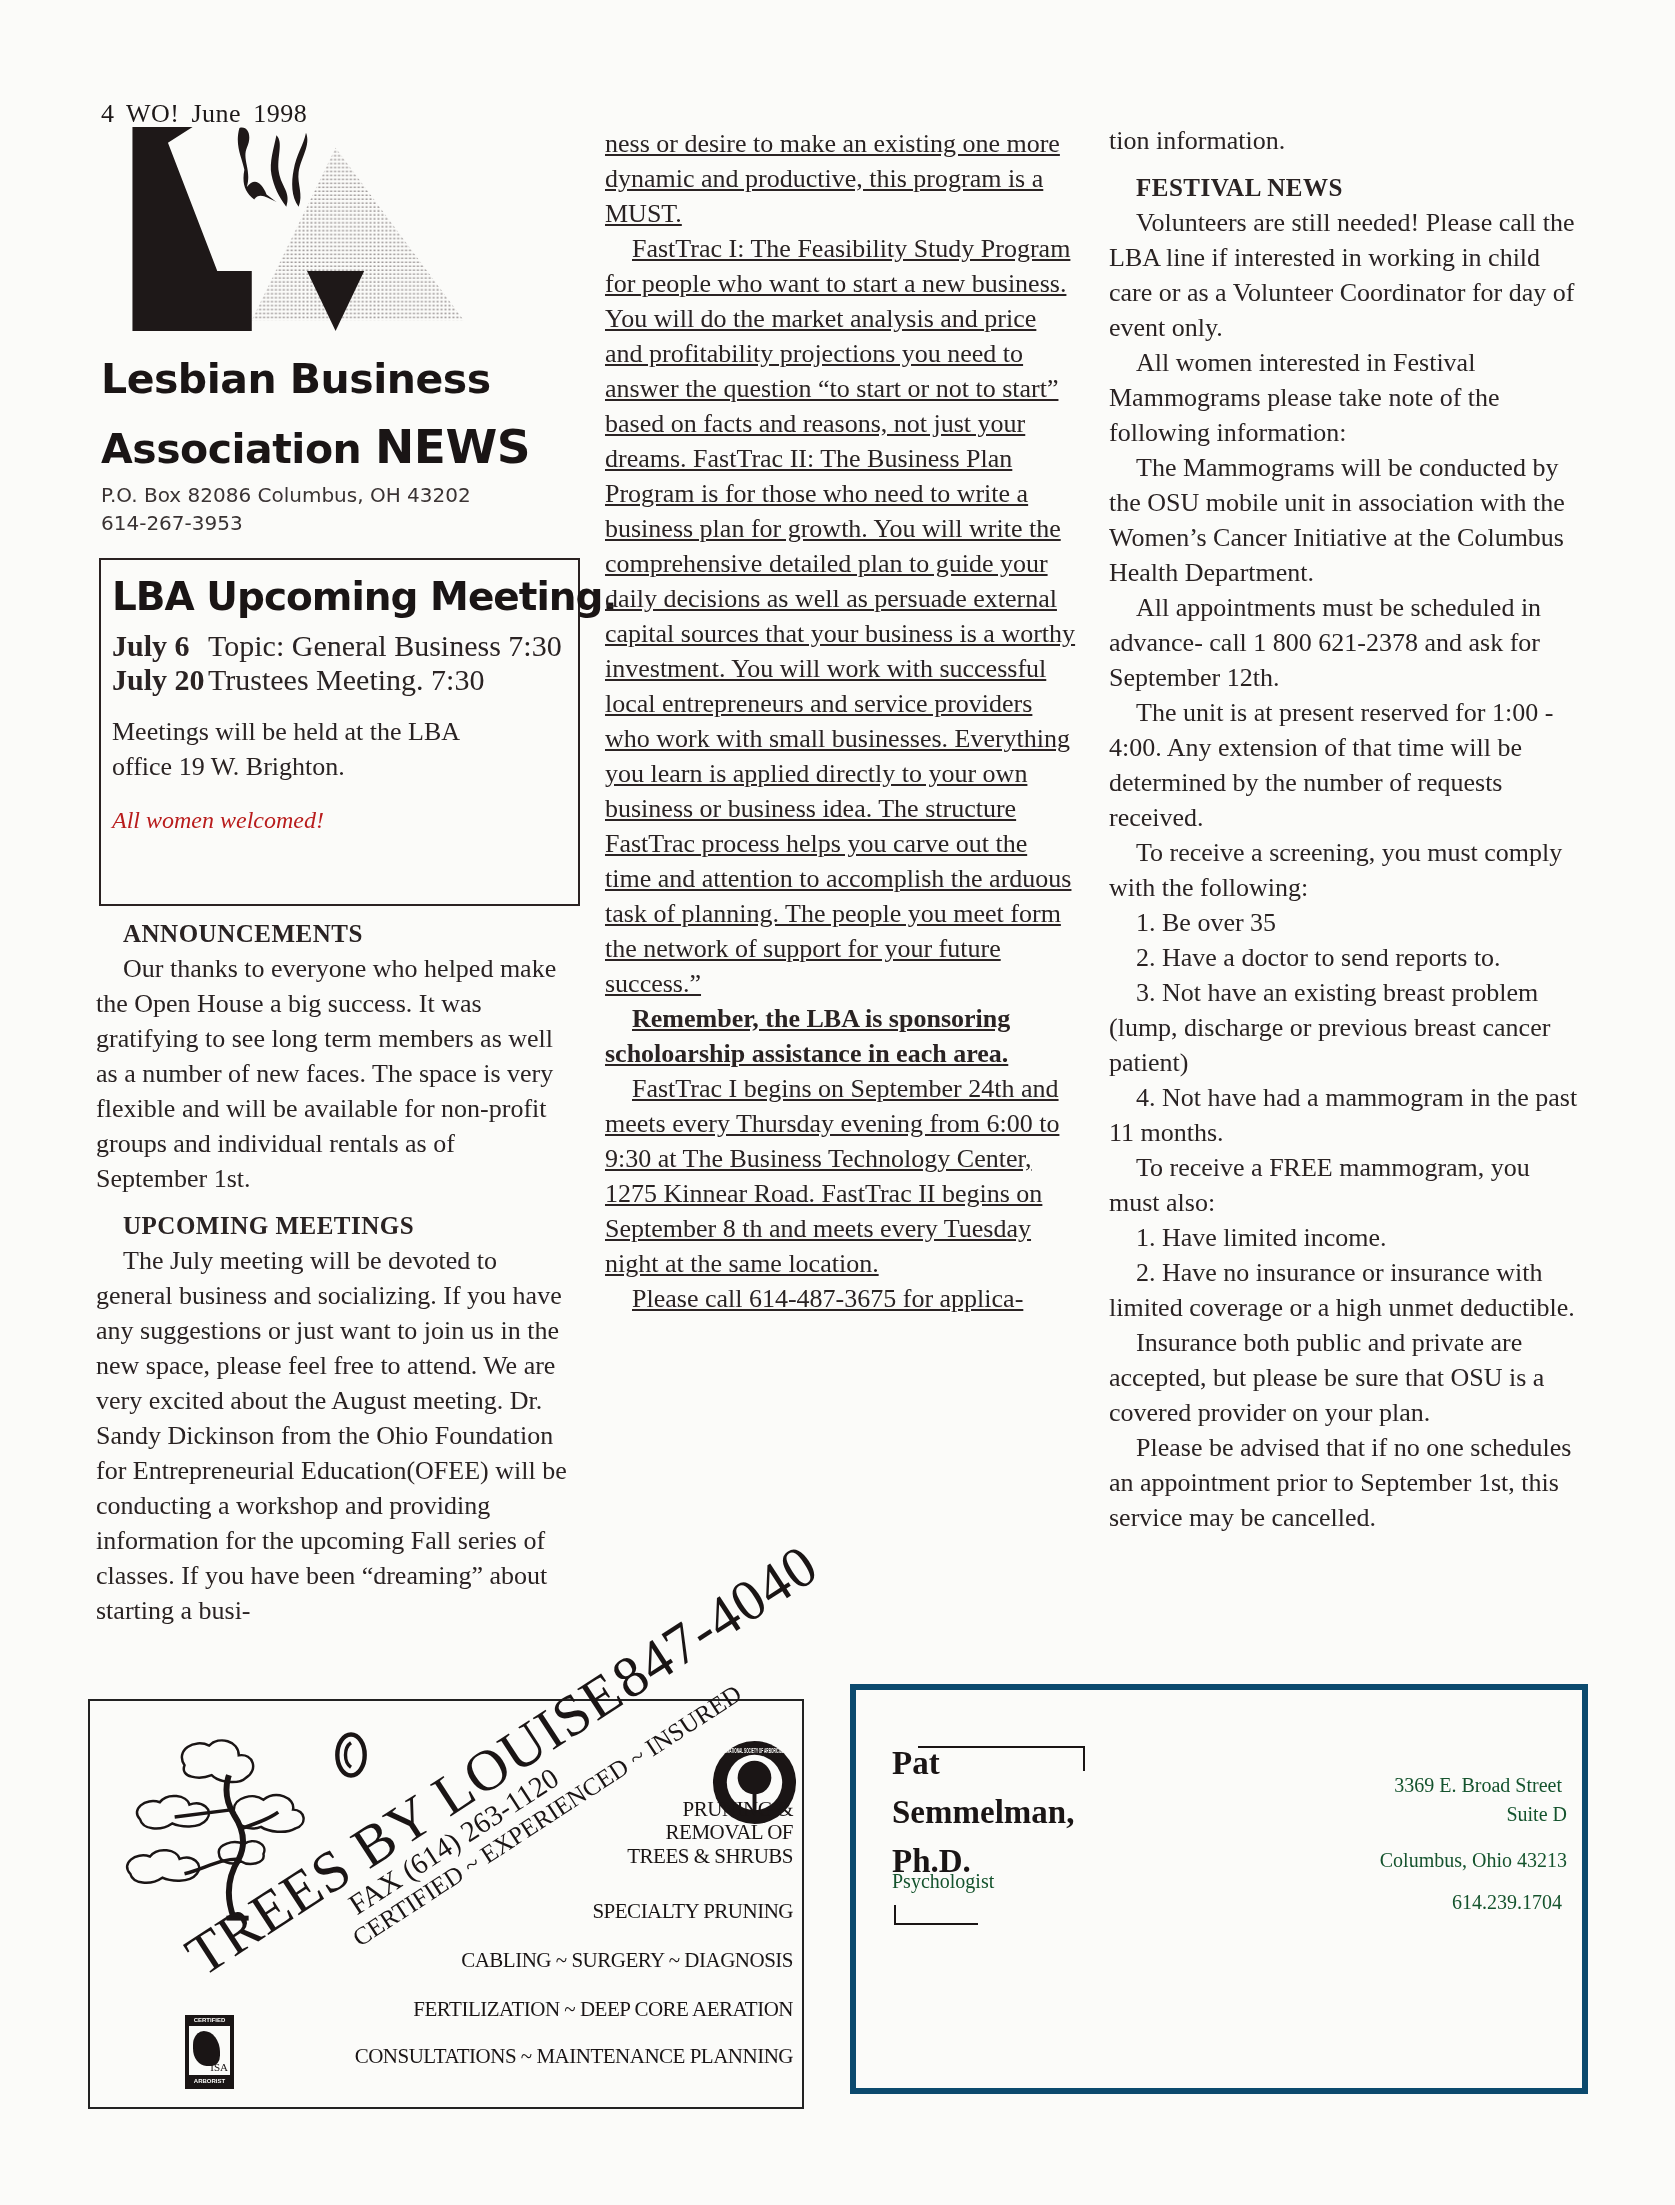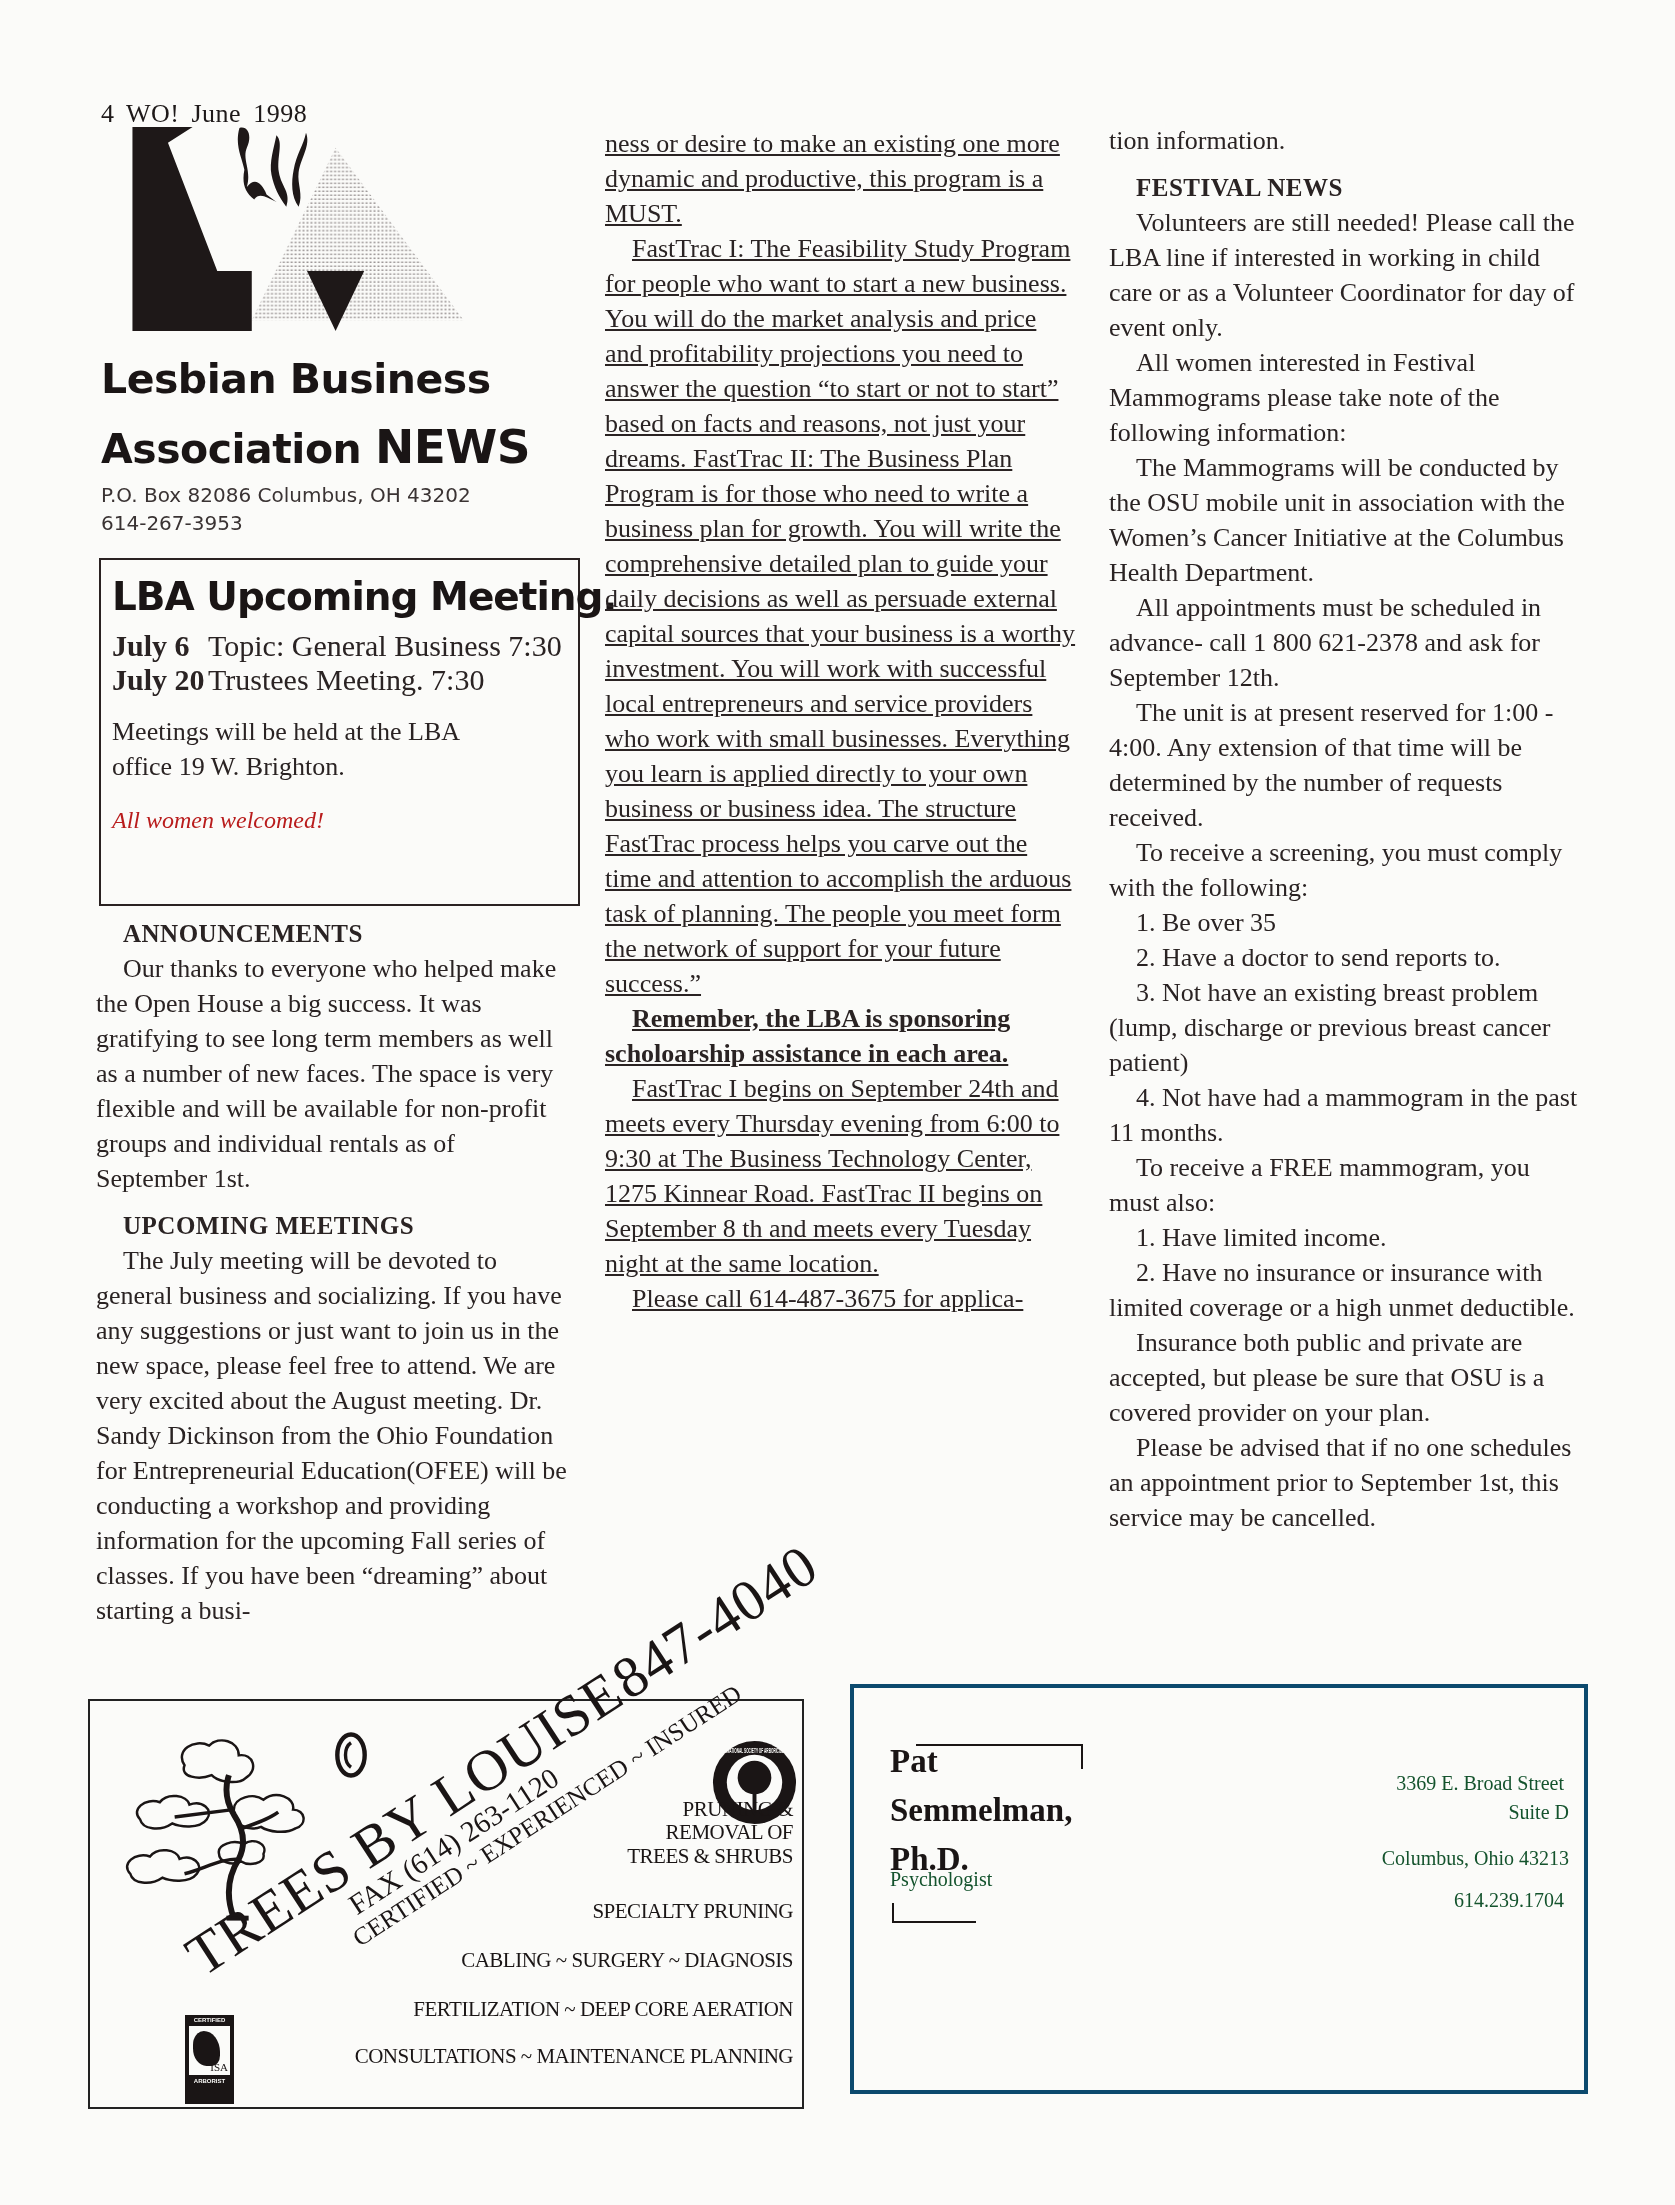--- a/index.html
+++ b/index.html
@@ -45,21 +45,21 @@
   .col p.noindent { text-indent: 0; }
   .col .head { margin: 0; padding-left: 27px; font-size: 25px; letter-spacing: 0.5px; }
   .col .head.bold { font-weight: bold; }
   .col .bold-p { font-weight: bold; }
   .col .gap { height: 12px; }
   .col1 { left: 96px; top: 916px; width: 474px; }
   .col2 { left: 605px; top: 126px; width: 474px; text-decoration: underline; }
   .col3 { left: 1109px; top: 123px; width: 474px; }
   
   .ad1 { left: 88px; top: 1699px; width: 716px; height: 410px; border: 2px solid #222; box-sizing: border-box; }
-  .ad2 { left: 850px; top: 1684px; width: 738px; height: 410px; border: 4px solid #0c4a6e; box-sizing: border-box; }
+  .ad2 { left: 850px; top: 1684px; width: 738px; height: 410px; border: 6px solid #0c4a6e; box-sizing: border-box; }
   .ad-diag {
     position: absolute; left: 84px; top: 232px; transform: rotate(-33deg); transform-origin: left top;
     font-family: "Liberation Serif", serif; color: #1a1515; white-space: nowrap;
   }
   .ad-diag .big { font-size: 58px; letter-spacing: 1px; }
   .ad-diag .fax { font-size: 29px; position: absolute; left: 163px; top: 59px; }
   .ad-diag .cert { font-size: 25px; position: absolute; left: 148px; top: 91px; }
   .svc {
     position: absolute; right: 9px; font-family: "Liberation Serif", serif; font-size: 21px; text-align: right;
     color: #1a1515; letter-spacing: -0.5px; white-space: nowrap;
@@ -185,21 +185,21 @@
     <span class="fax">FAX (614) 263-1120</span>
     <span class="cert">CERTIFIED ~ EXPERIENCED ~ INSURED</span>
   </div>
   <svg style="position:absolute;left:620px;top:37px" width="89" height="89" viewBox="0 0 180 180">
     <circle cx="90" cy="90" r="84" fill="#1a1515"></circle>
     <circle cx="90" cy="90" r="56" fill="#fbfbf9"></circle>
     <path d="M90,150 L90,95" stroke="#1a1515" stroke-width="8"></path>
     <circle cx="90" cy="80" r="34" fill="#1a1515"></circle>
     <text x="90" y="30" fill="#fbfbf9" font-size="14" font-weight="bold" text-anchor="middle" font-family="Liberation Sans, sans-serif" textLength="150" lengthAdjust="spacingAndGlyphs">INTERNATIONAL SOCIETY OF ARBORICULTURE</text>
   </svg>
-  <div style="position:absolute;left:95px;top:314px;width:49px;height:89px;background:#1a1515;">
+  <div style="position:absolute;left:95px;top:314px;width:49px;height:74px;background:#1a1515;">
     <div style="color:#fbfbf9;font-family:'Liberation Sans',sans-serif;font-size:6px;font-weight:bold;text-align:center;padding-top:2px">CERTIFIED</div>
     <div style="margin:3px 4px;height:49px;background:#fbfbf9;position:relative">
       <div style="position:absolute;left:4px;top:5px;width:27px;height:35px;background:#1a1515;border-radius:40% 60% 30% 50%"></div>
       <div style="position:absolute;right:2px;bottom:2px;font-family:'Liberation Serif',serif;font-size:11px;color:#1a1515">ISA</div>
     </div>
     <div style="color:#fbfbf9;font-family:'Liberation Sans',sans-serif;font-size:6px;font-weight:bold;text-align:center">ARBORIST</div>
   </div>
   <div class="svc" style="top:96px">PRUNING &amp;</div>
   <div class="svc" style="top:119px">REMOVAL  OF</div>
   <div class="svc" style="top:143px">TREES &amp; SHRUBS</div>

